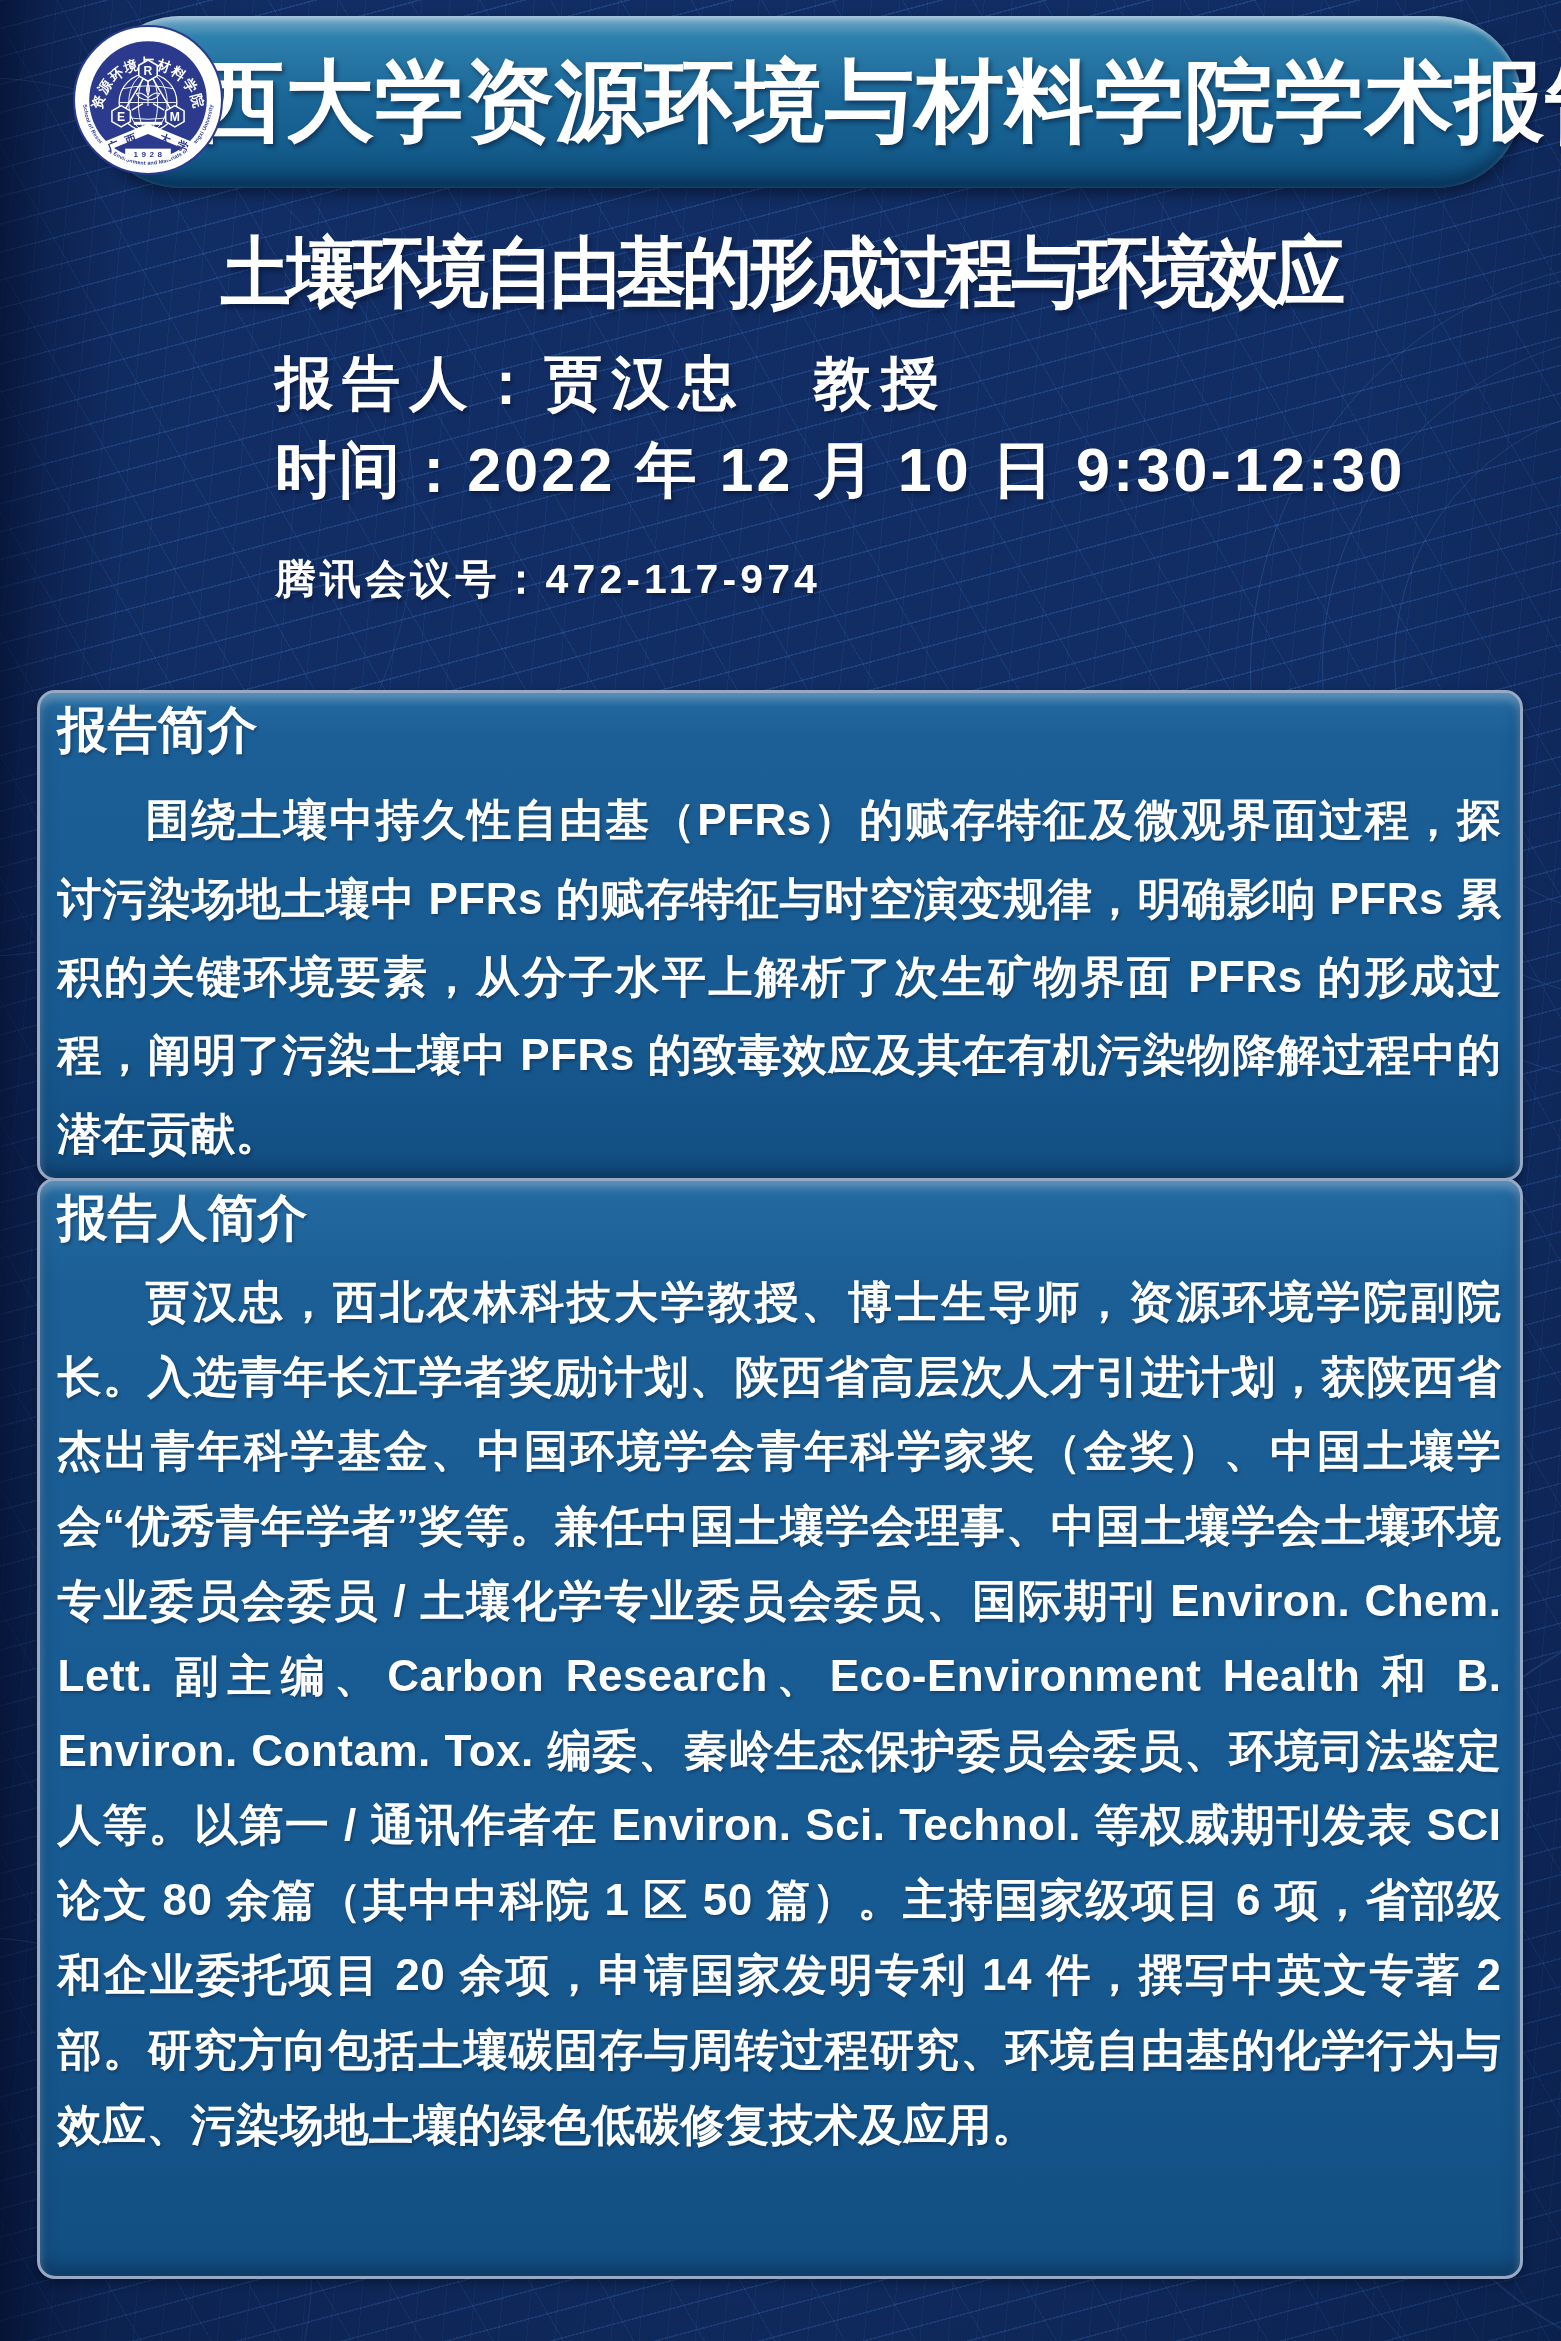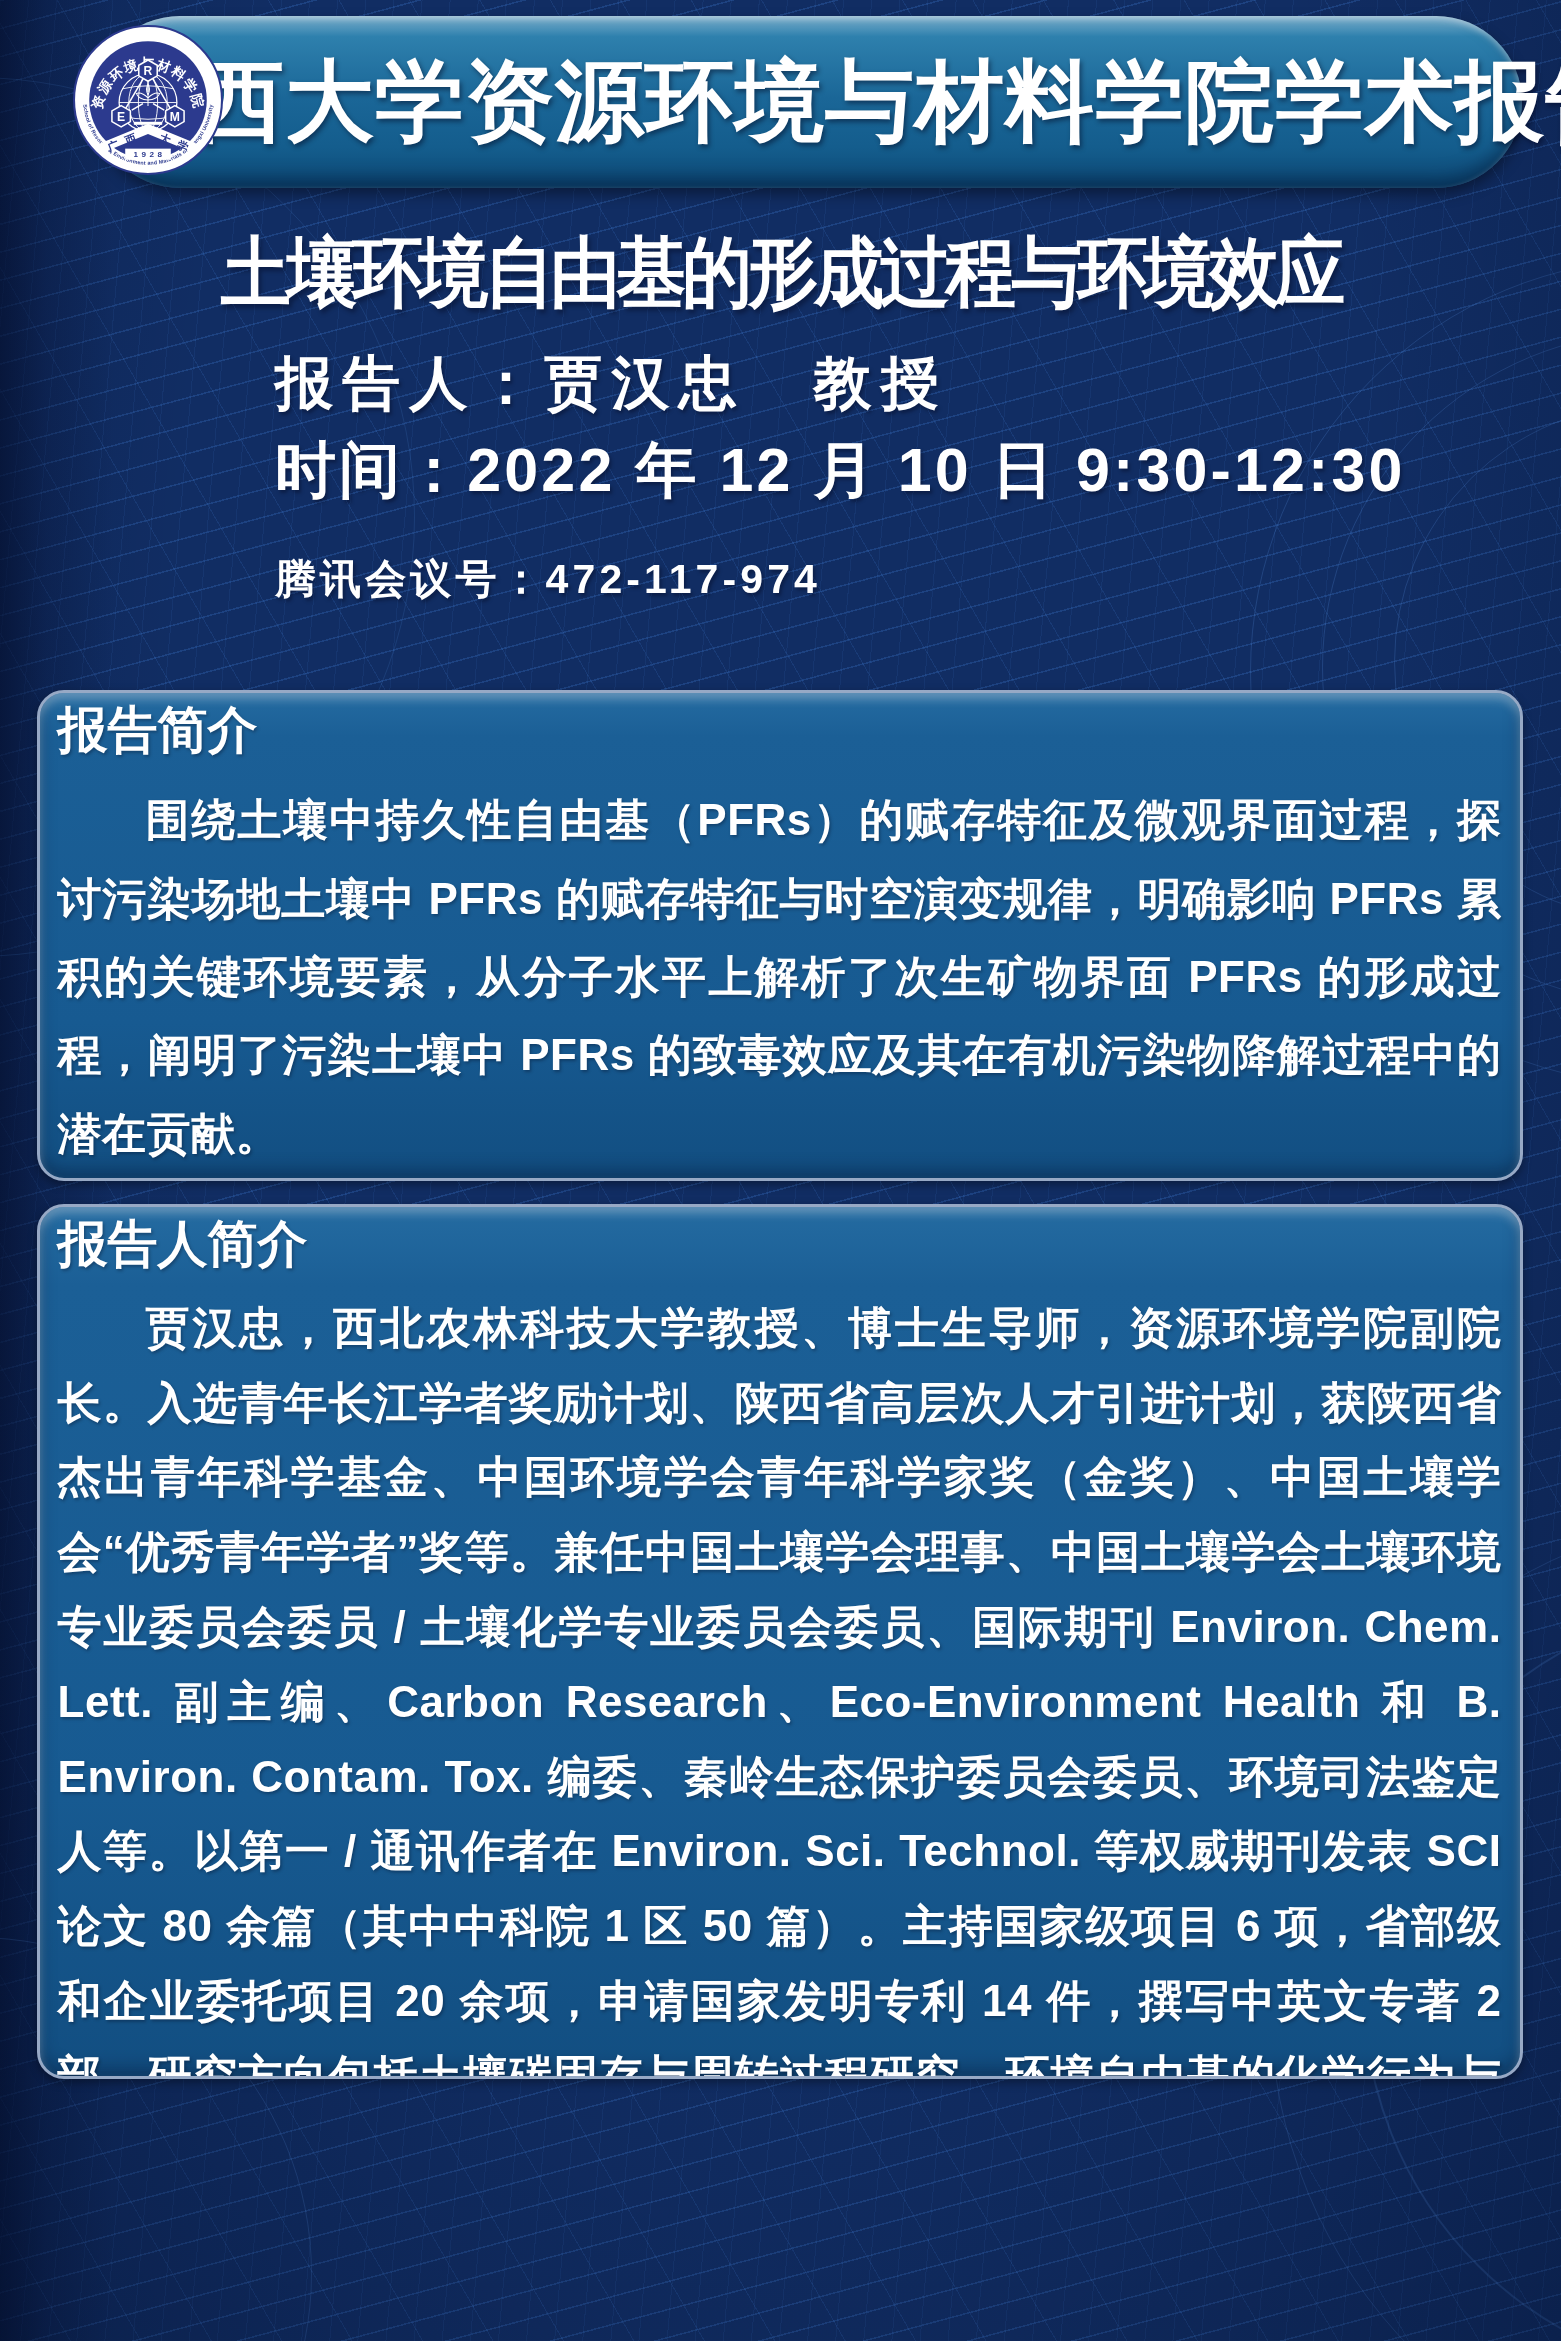--- a/index.html
+++ b/index.html
@@ -68,28 +68,28 @@
     position:absolute;left:275px;z-index:2;font-weight:bold;white-space:nowrap;
     text-shadow:2.1px 2.6px 3.6px rgba(0,0,20,0.35);
   }
   .speaker-line{top:337px;font-size:58px;letter-spacing:9.3px;font-family:"DejaVu Serif","Liberation Serif",serif;margin-top:8px;}
   .time-line{top:430px;font-size:61px;letter-spacing:3.1px;}
   .meeting-line{top:552px;font-size:41px;letter-spacing:4.1px;}
   
   .section{
     position:absolute;left:37px;width:1486px;box-sizing:border-box;z-index:2;
     background:linear-gradient(180deg,#246ba1 0%,#1b5f96 9%,#175a91 68%,#124e81 100%);
-    border:3.6px solid #97a9c5;border-radius:27px;
+    border:3.6px solid #97a9c5;border-radius:18px;
     box-shadow:inset 0 6.2px 9.3px rgba(255,255,255,0.30),
                inset 0 -8.3px 15.5px rgba(5,20,50,0.38),
                0 3.1px 8.3px rgba(0,0,0,0.35);
     padding:9.3px 18.6px 5.2px 17.6px;
   }
   .section-intro{top:690px;height:491px;}
-  .section-speaker{top:1204px;height:875px;overflow:hidden;}
+  .section-speaker{top:1178px;height:1101px;overflow:hidden;}
   .section-heading{
     font-size:50px;font-weight:bold;color:#ffffff;line-height:1.12;
     text-shadow:1.5px 2.1px 3.1px rgba(0,0,20,0.30);
   }
   .section-body{
     margin-top:23px;font-size:44px;font-weight:bold;color:#ffffff;
     line-height:1.78;text-align:justify;text-indent:2em;letter-spacing:0.5px;
     text-shadow:1.5px 2.1px 3.1px rgba(0,0,20,0.30);
   }
   .section-speaker .section-body{line-height:1.70;margin-top:18.6px;}

